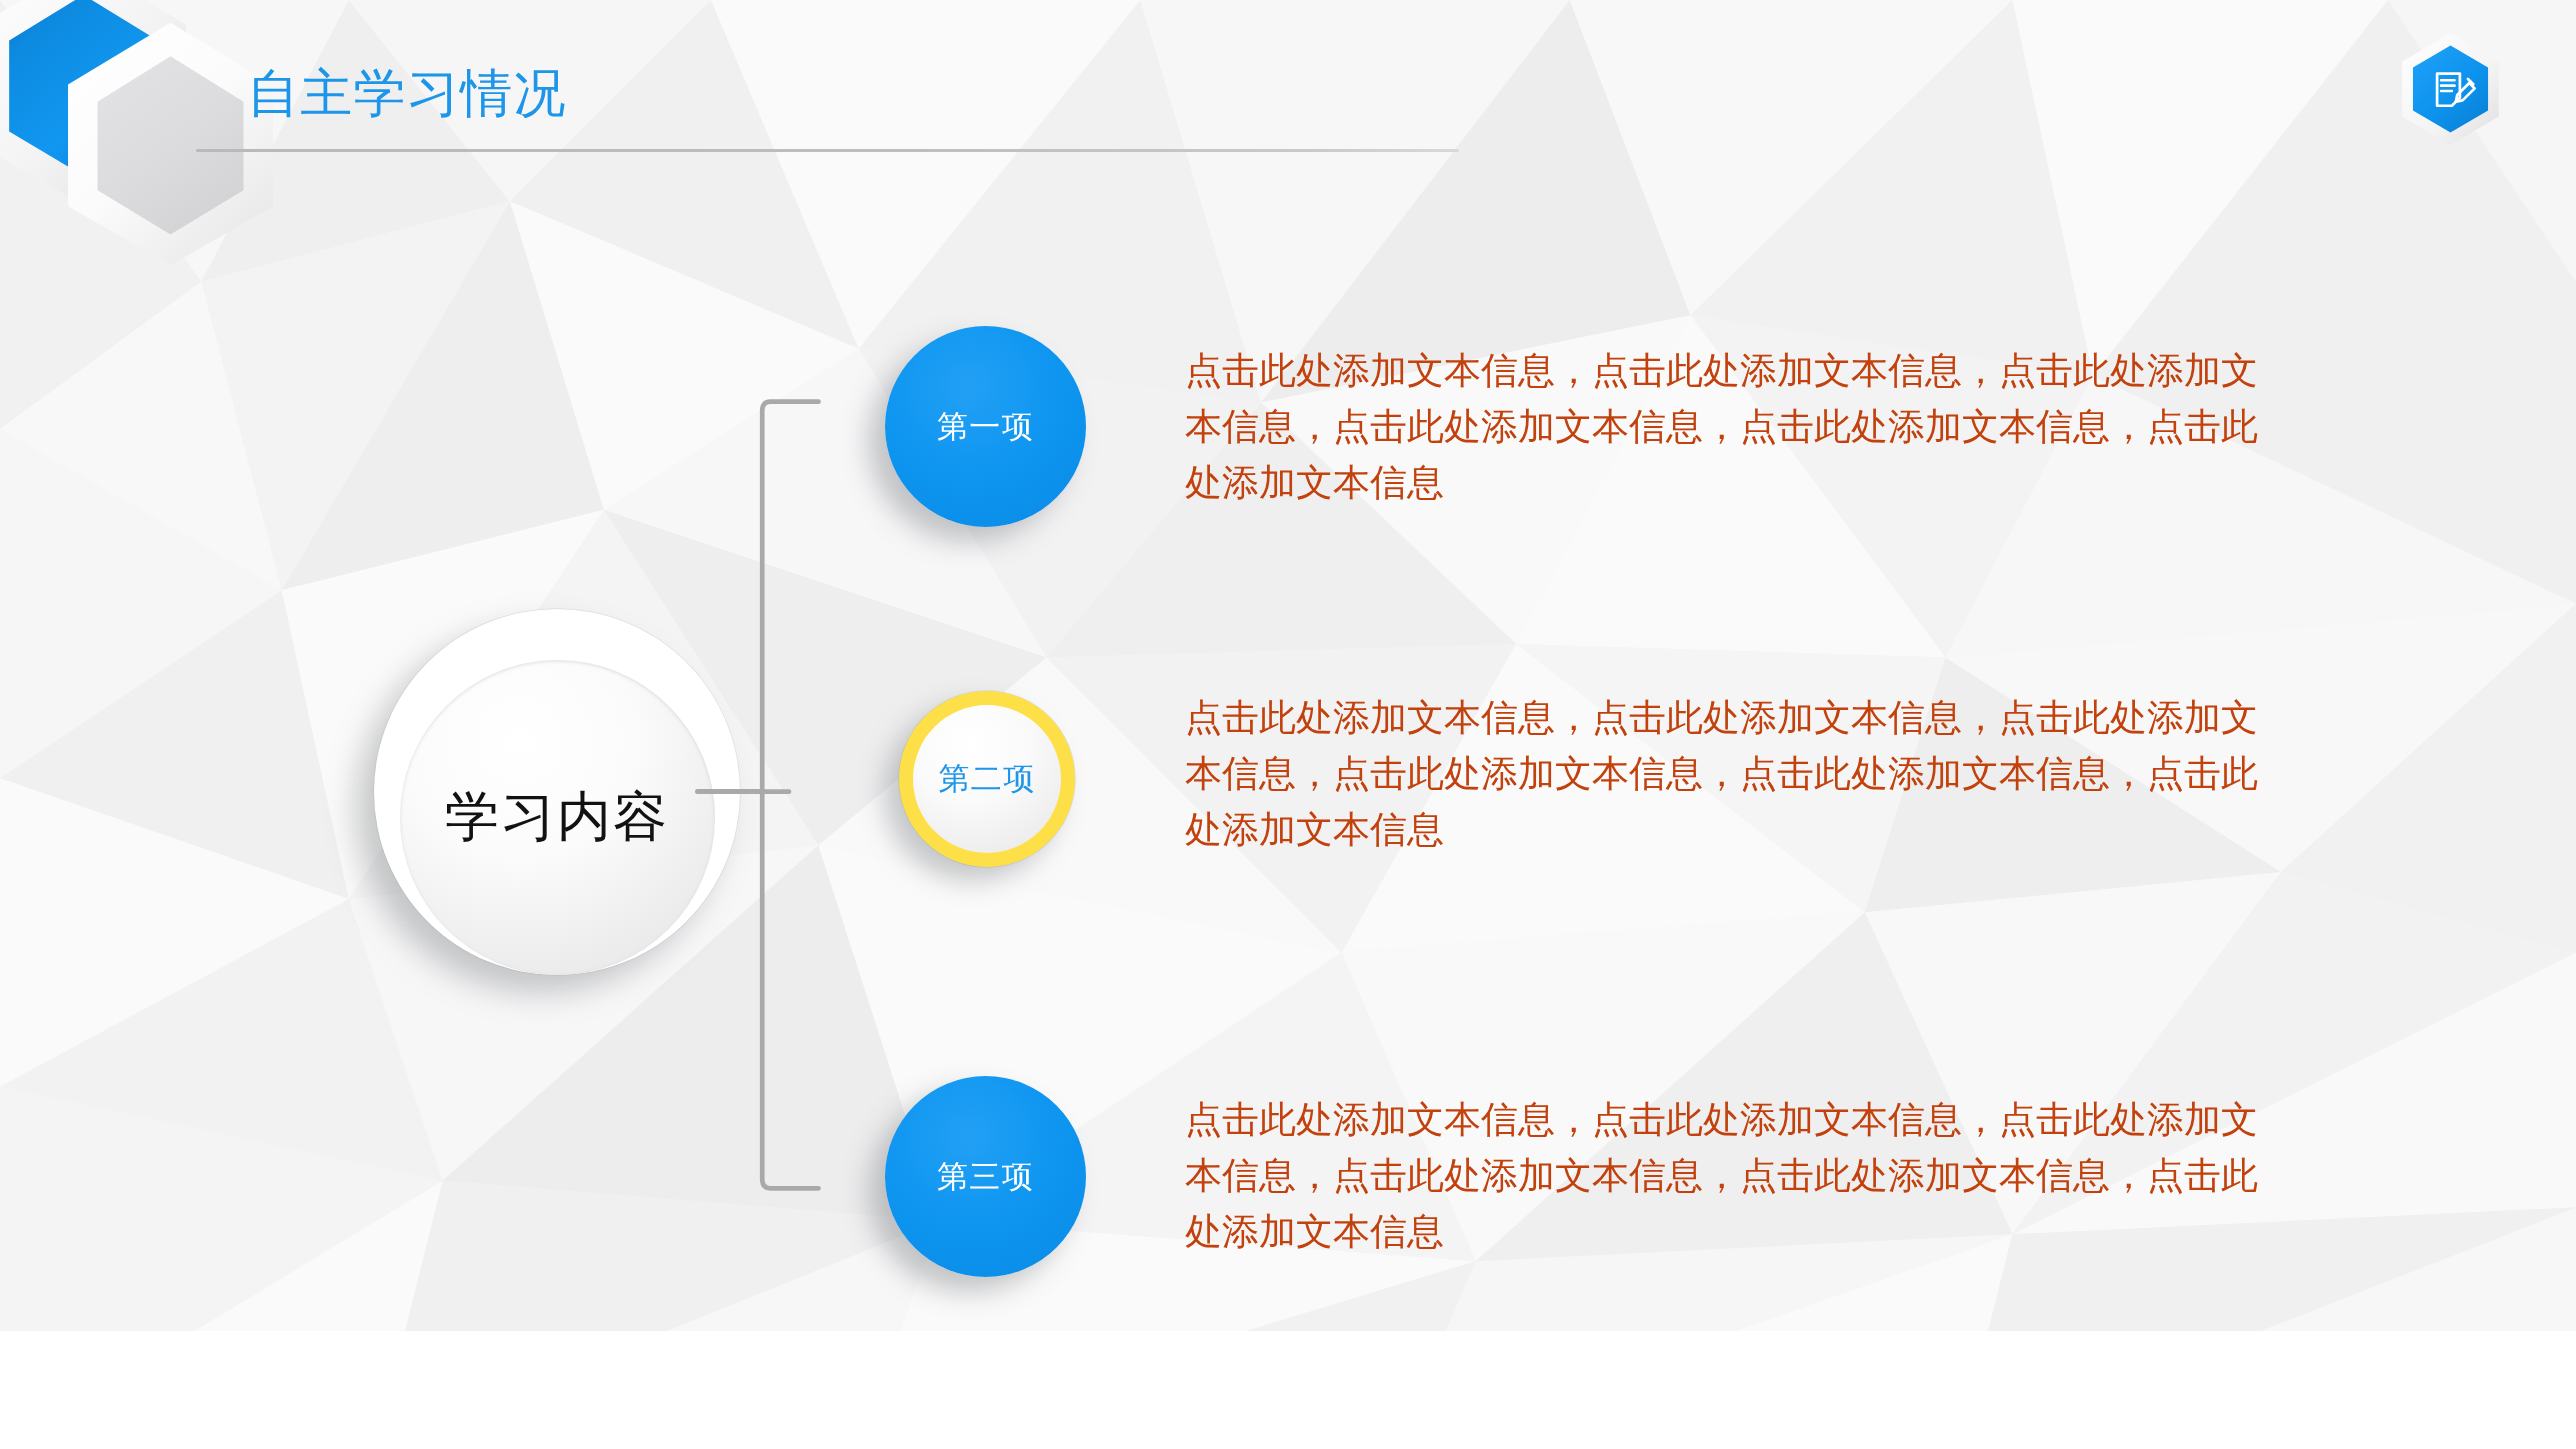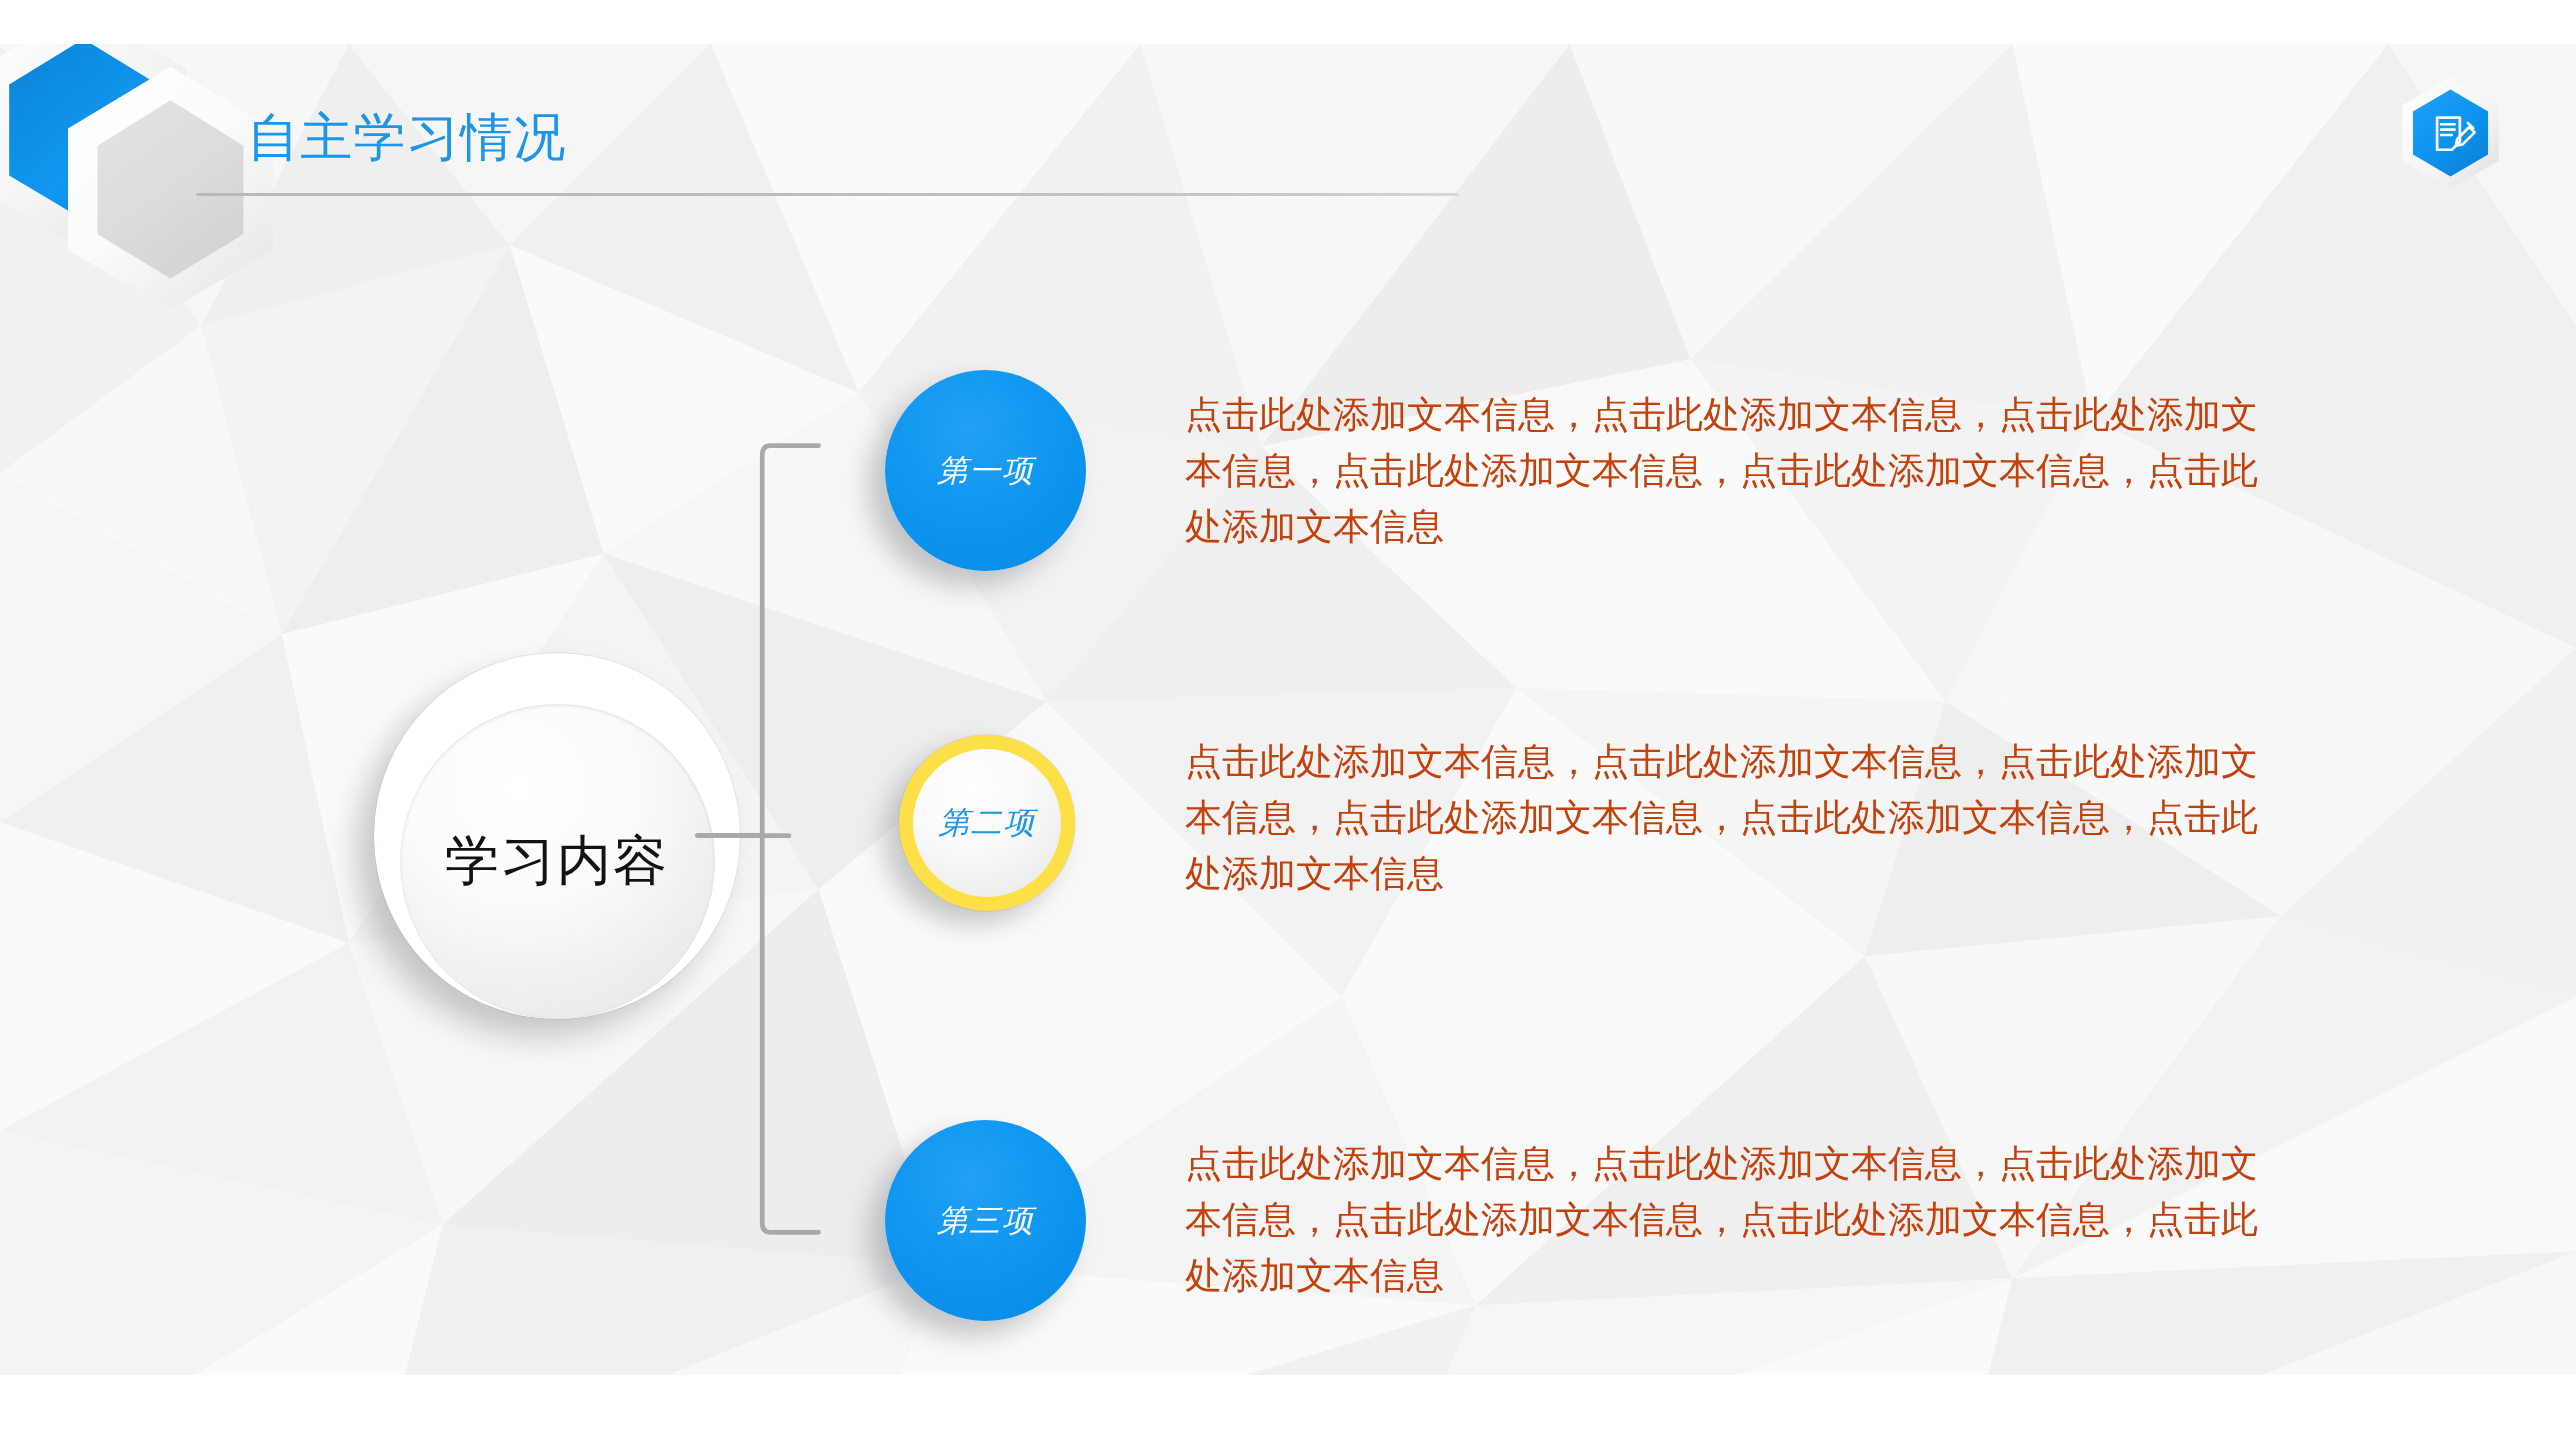--- a/index.html
+++ b/index.html
@@ -10,21 +10,20 @@
   body {
     font-family: "Liberation Sans", "DejaVu Sans", sans-serif;
   }
 
   #slide {
     position: relative;
     width: 2576px;
     height: 1331px;
     overflow: hidden;
     background: #f2f2f2;
-    margin-top: 44px;
   }
 
   
   #bg-poly {
     position: absolute;
     left: 0; top: 0;
     width: 2576px; height: 1449px;
     display: block;
   }
 
@@ -135,21 +134,20 @@
     border-radius: 2.7px;
   }
 
   
   .node {
     position: absolute;
     border-radius: 50%;
     display: flex;
     align-items: center;
     justify-content: center;
-    font-style: italic;
   }
   .node-label {
     font-size: 31px;
     letter-spacing: 1.3px;
     white-space: nowrap;
     font-family: "DejaVu Sans", "Liberation Sans", sans-serif;
   }
 
   .node.blue {
     background: radial-gradient(circle at 42% 30%, #22a0f5 0%, #0d95f0 52%, #0a8ae4 100%);

